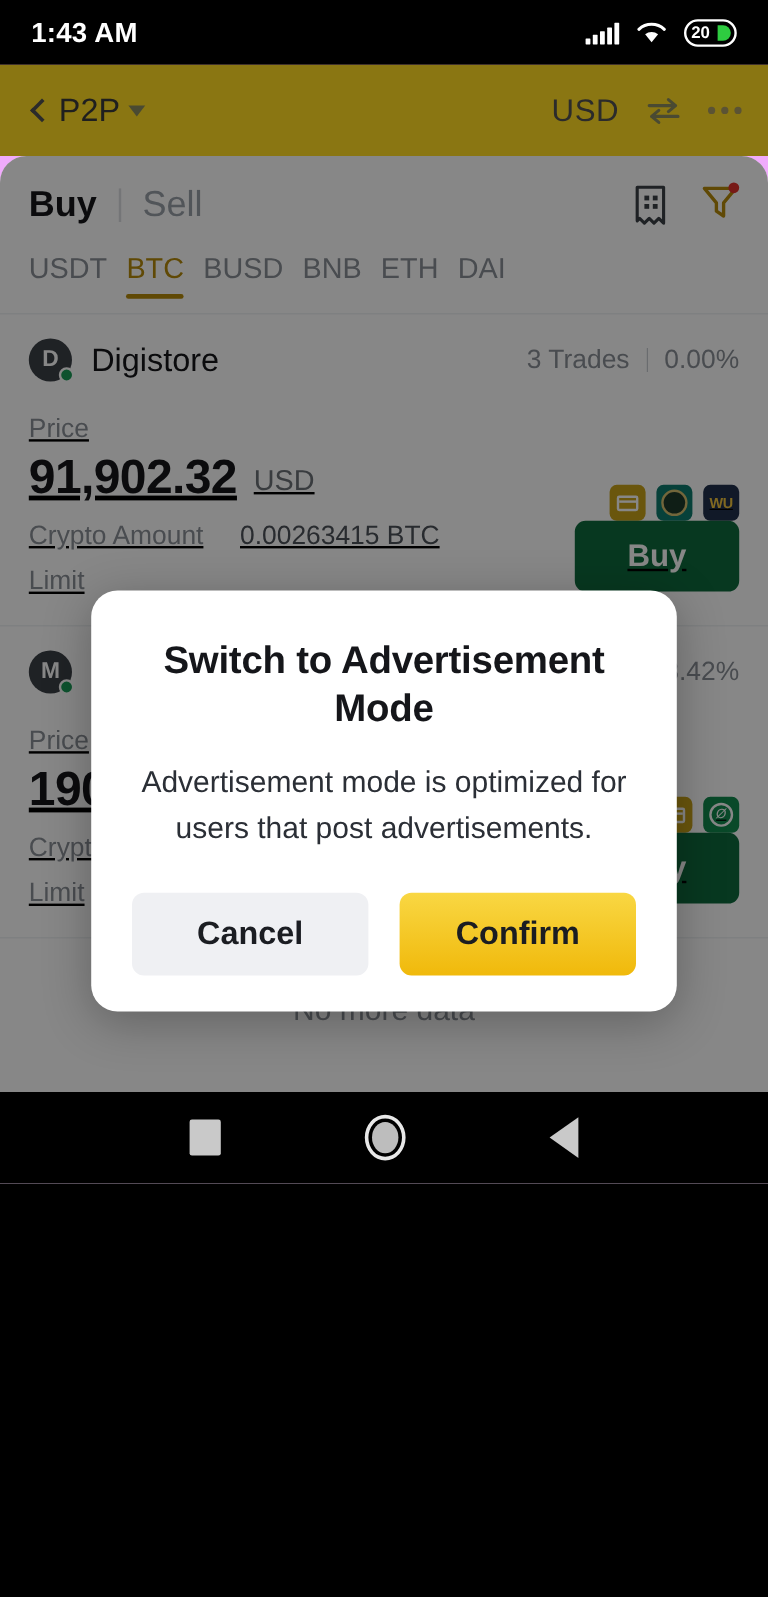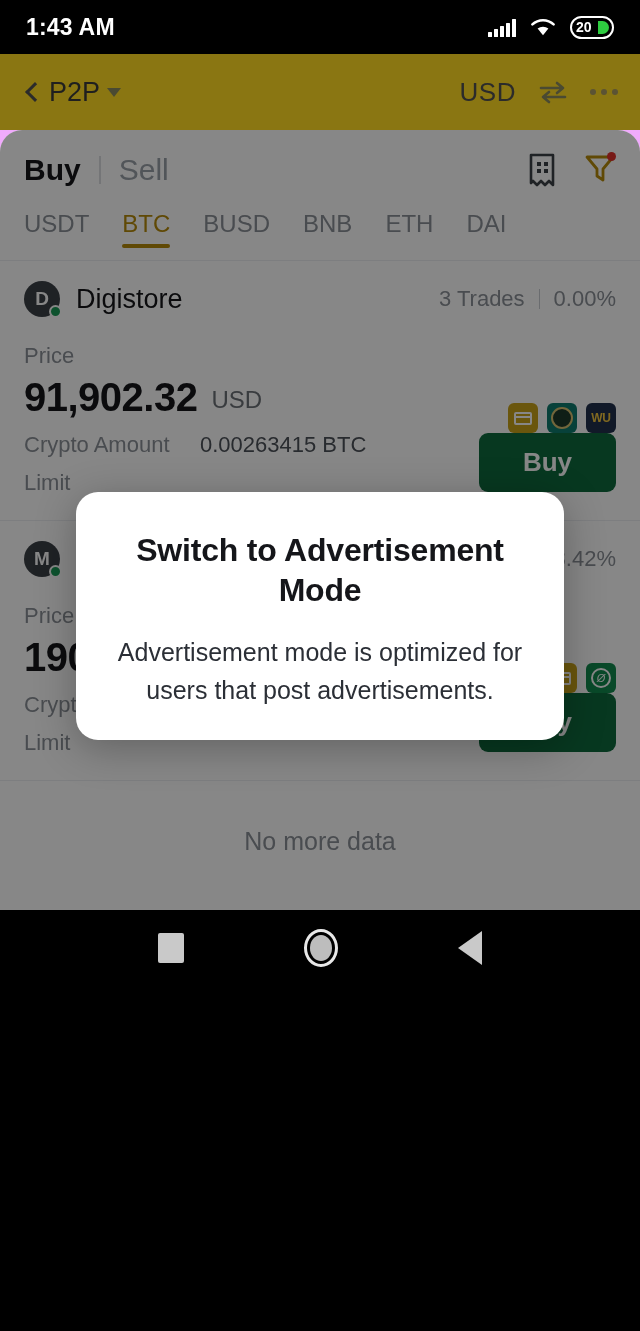--- a/index.html
+++ b/index.html
@@ -78,21 +78,21 @@
     display:flex; align-items:center; justify-content:space-between;
     padding:22px 24px 6px 24px;
   }
   .bs-left { display:flex; align-items:center; gap:18px; }
   .bs-buy { font-size:30px; font-weight:600; color:#15161a; }
   .bs-div { width:2px; height:28px; background:#dcdde1; }
   .bs-sell { font-size:30px; color:#9aa0a8; font-weight:400;}
   .bs-right { display:flex; align-items:center; gap:26px; }
 
   .coinrow {
-    display:flex; align-items:flex-end; gap:33px;
+    display:flex; align-items:flex-end; gap:16px;
     padding:16px 24px 0 24px; position:relative;
   }
   .coin { font-size:24px; color:#8b9097; padding-bottom:12px; position:relative;}
   .coin.active { color:#b58a0a; }
   .coin.active:after {
     content:""; position:absolute; left:0; right:0; bottom:2px;
     height:4px; background:#b58a0a; border-radius:2px;
   }
 
   .divline { height:1px; background:#eceef1; margin:10px 0 0 0;}
@@ -115,21 +115,21 @@
   .m-stats .vsep { width:1px;height:20px;background:#c9ccd1; display:block;}
 
   .p-label { font-size:22px; color:#8b9097; margin-top:26px;}
   .p-line { display:flex; align-items:flex-end; gap:14px; margin-top:6px;}
   .p-val { font-size:40px; font-weight:700; color:#15161a; letter-spacing:-.5px;}
   .p-cur { font-size:24px; color:#6d7278; padding-bottom:6px;}
   .kv { font-size:22px; color:#8b9097; margin-top:12px; display:flex; gap:16px;}
   .kv .k { min-width:160px; }
   .kv .v { color:#4d5259; }
 
-  .rowflex { display:flex; justify-content:space-between; }
+  .rowflex { display:flex; justify-content:space-between;text-decoration:underline; }
   .rightcol { display:flex; flex-direction:column; align-items:flex-end; justify-content:flex-end; padding-bottom:4px;}
   .pay-icons { display:flex; gap:9px; }
   .pi { width:30px;height:30px;border-radius:6px;display:flex;align-items:center;justify-content:center;}
   .pi-card { background:#c8a219; }
   .pi-card .cbox{width:18px;height:13px;border:2px solid #fff;border-radius:2px;position:relative;}
   .pi-card .cbox:after{content:"";position:absolute;left:0;right:0;top:2px;height:2px;background:#fff;}
   .pi-fnb { background:#0e7b6e; }
   .pi-fnb .circ{width:22px;height:22px;border-radius:50%;background:#1e3a2a;border:2px solid #d8c070;}
   .pi-wu { background:#21304d; color:#f2c53d; font-size:12px; font-weight:bold; letter-spacing:-.3px;}
   .pi-green { background:#118a4e; color:#fff; font-size:15px;}
@@ -349,20 +349,24 @@
     <div class="divline"></div>
 
     <div class="nomore">No more data</div>
   </div>
 
   <div class="dimmer"></div>
 
   <div class="modal">
     <div class="md-title">Switch to Advertisement Mode</div>
     <div class="md-body">Advertisement mode is optimized for users that post advertisements.</div>
+    <div class="md-actions">
+      <button class="md-btn md-cancel">Cancel</button>
+      <button class="md-btn md-confirm">Confirm</button>
+    </div>
   </div>
 
   <div class="navbar">
     <span class="nv-sq"></span>
     <span class="nv-ci">
         <i></i>
       </span>
     <span class="nv-tr"></span>
   </div>
 

